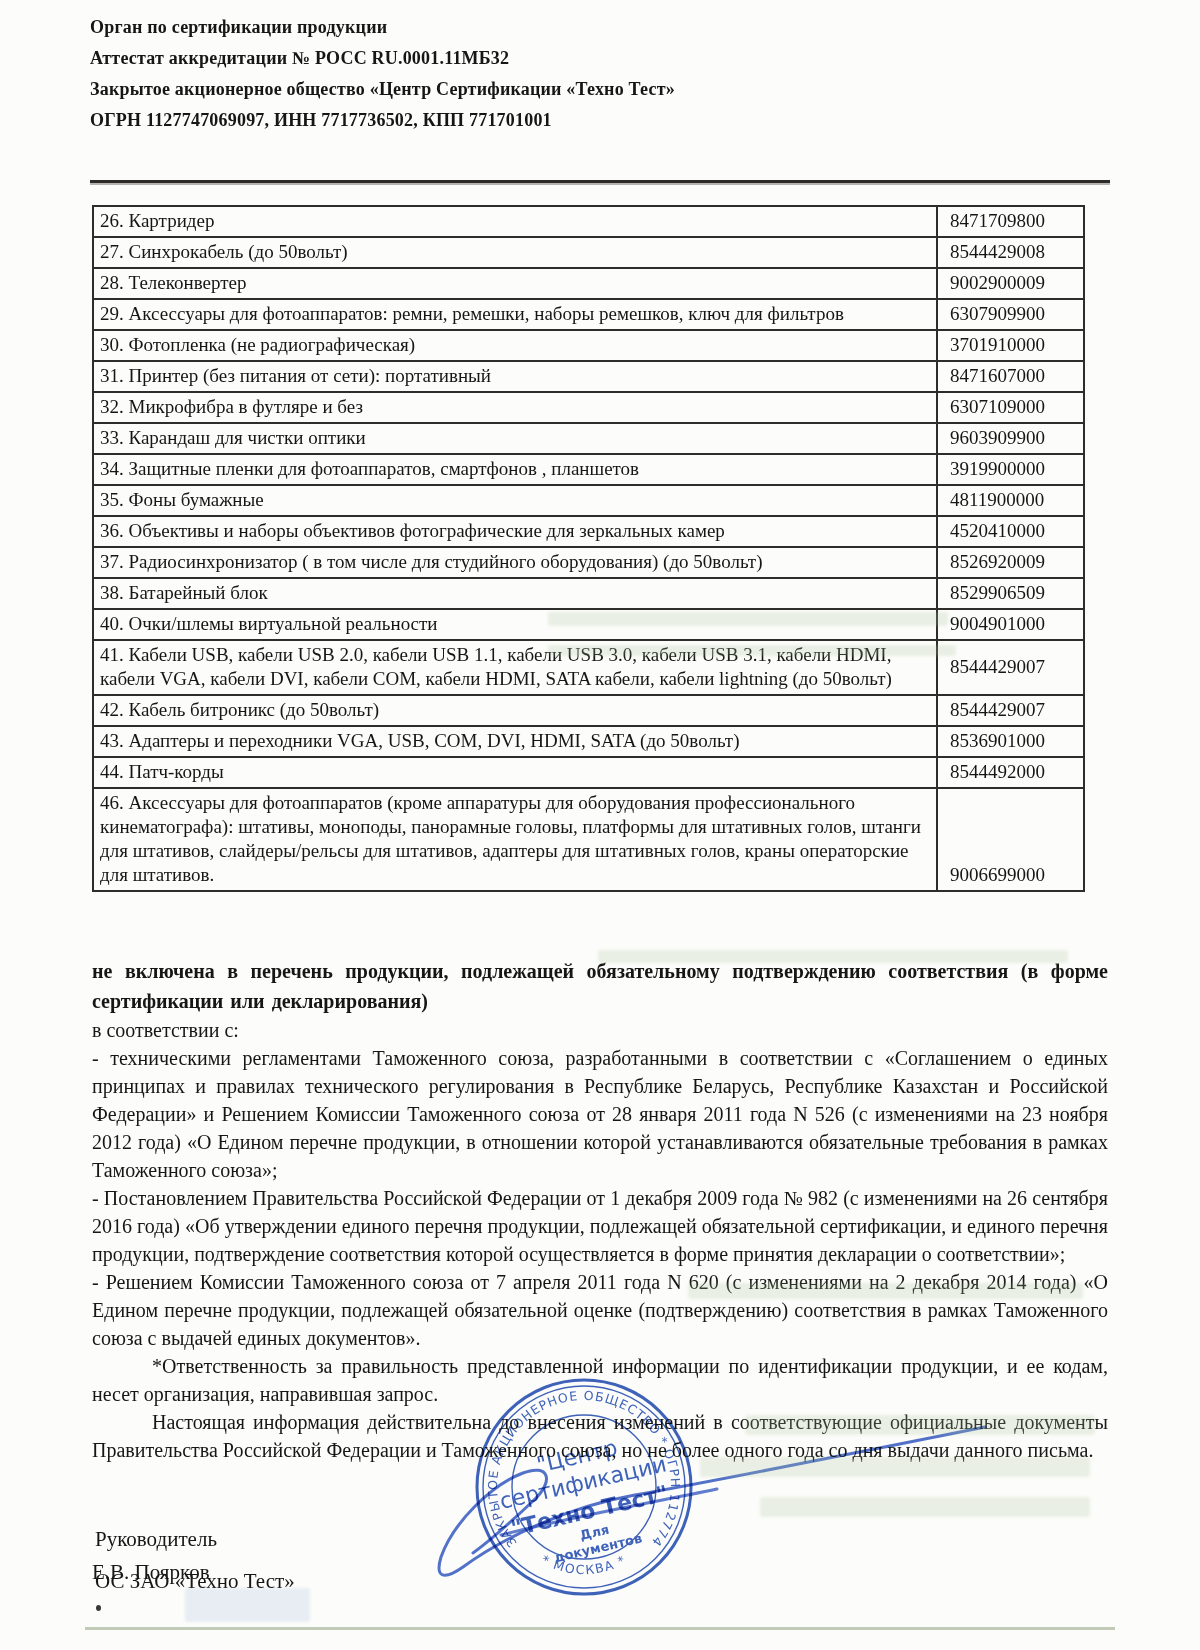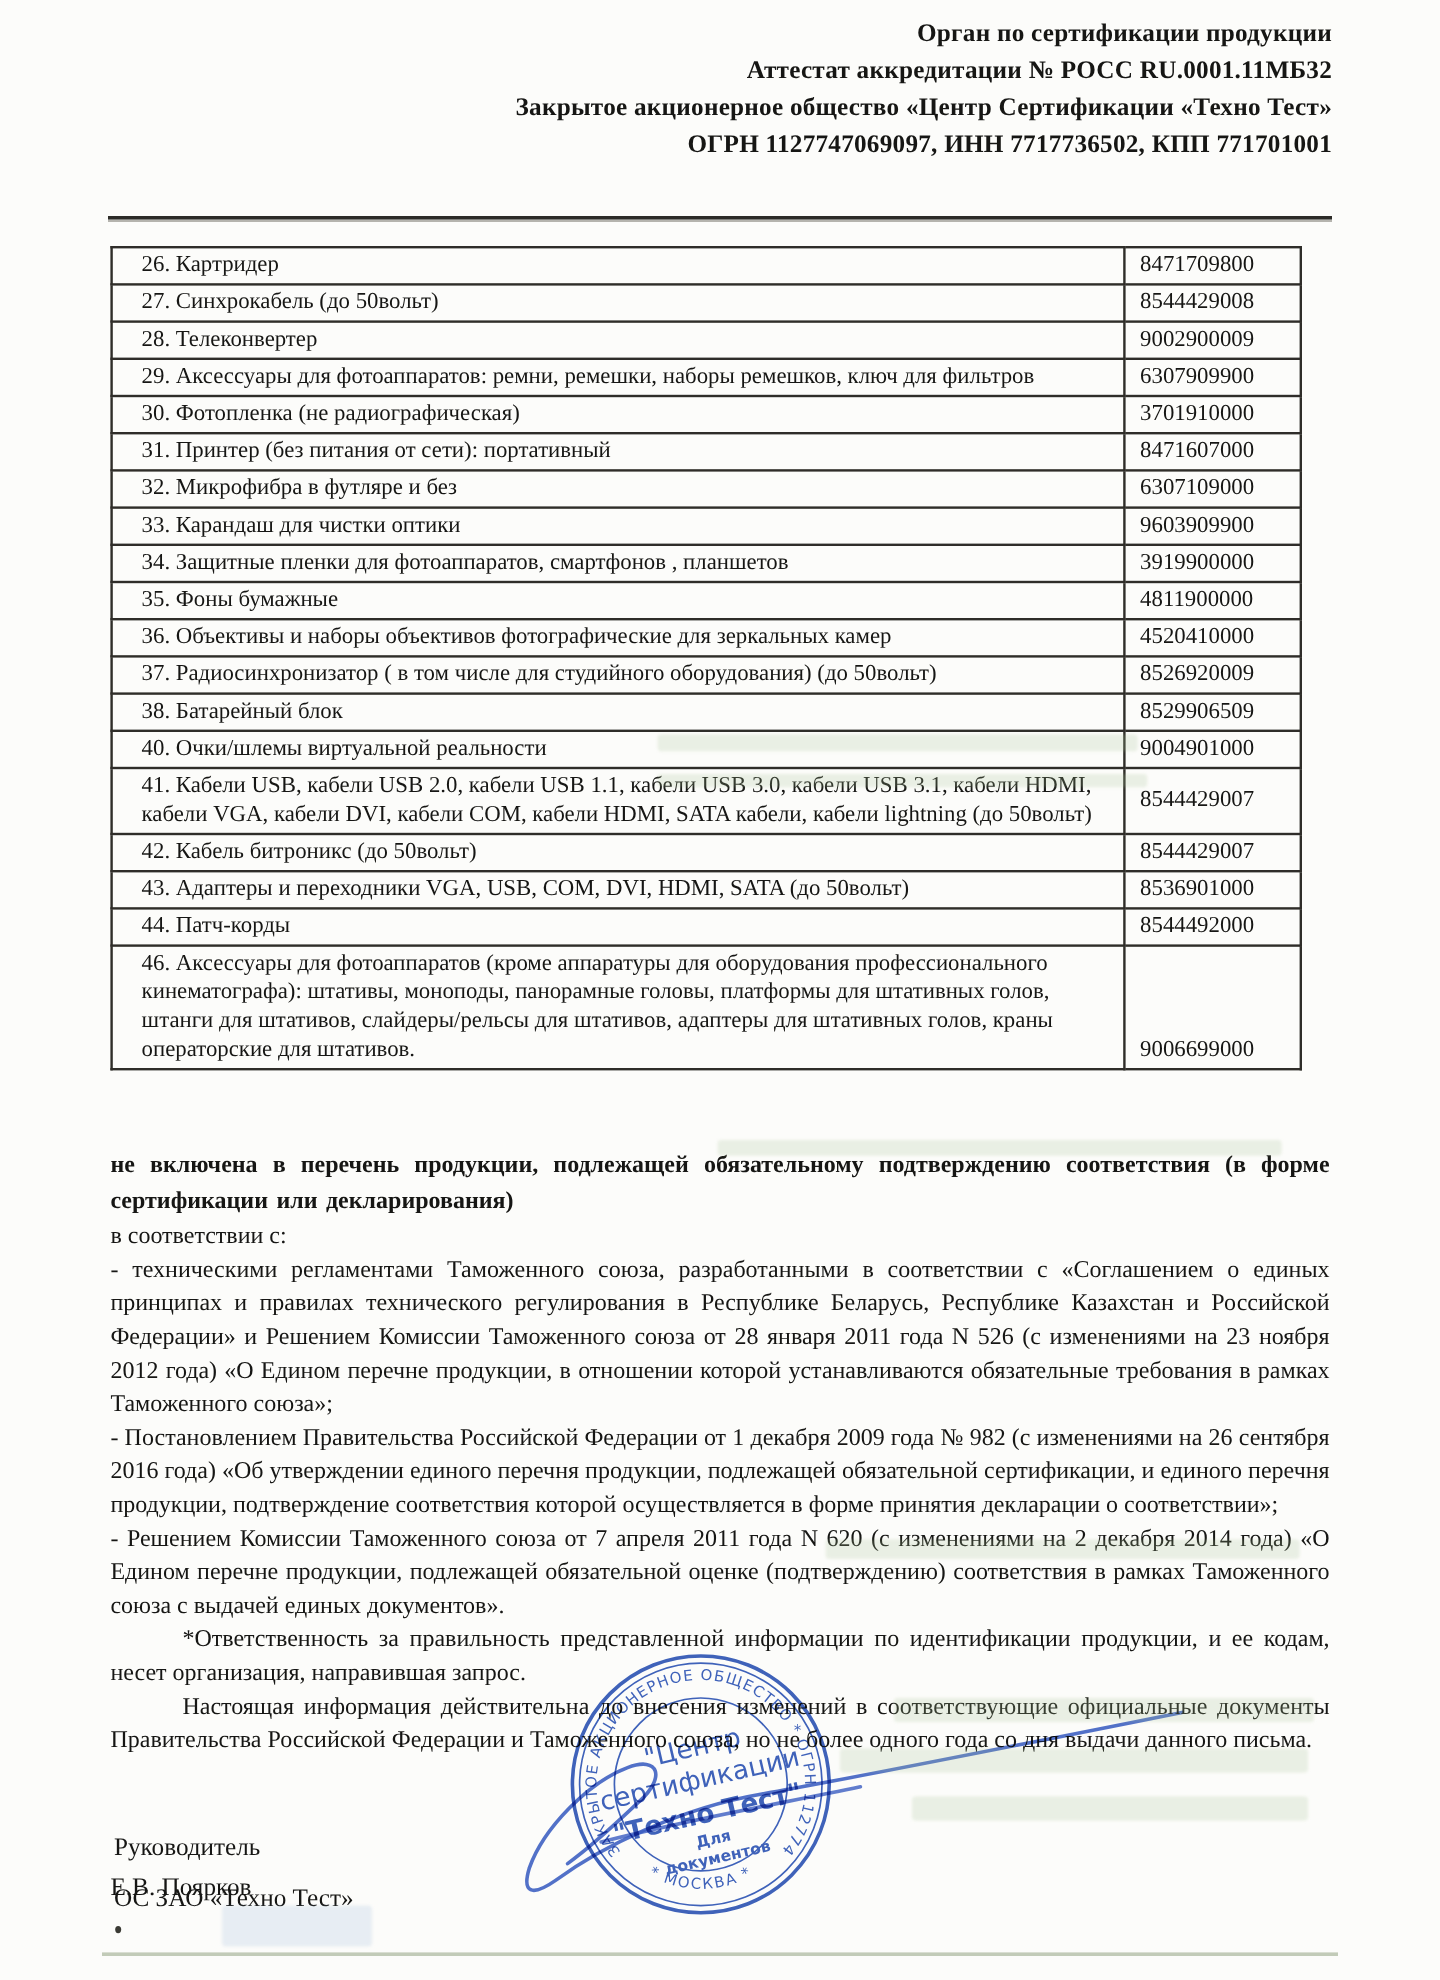--- a/index.html
+++ b/index.html
@@ -10,39 +10,39 @@
     width: 1200px; height: 1650px;
     background: #fcfcfa;
     font-family: "Liberation Serif", serif;
     color: #161614;
     overflow: hidden;
   }
 
   
   .letterhead {
     position: absolute; top: 12px; left: 90px; width: 1020px;
-    text-align: right; font-weight: bold;
-    font-size: 21px; line-height: 31px;
+    text-align: left; font-weight: bold;
+    font-size: 18px; line-height: 31px;
     letter-spacing: .2px;
   }
   .rule {
     position: absolute; top: 180px; left: 90px; width: 1020px; height: 0;
     border-top: 3px solid #2c2b27;
     box-shadow: 0 2px 0 rgba(95,93,82,.45);
   }
 
   
   table.doc-table {
     position: absolute; top: 205px; left: 92px; width: 993px;
     border-collapse: collapse;
     font-size: 19px;
   }
   .doc-table td {
     border: 2px solid #2f2d29;
-    padding: 2px 8px 3px 24px;
+    padding: 2px 8px 3px 6px;
     line-height: 24px;
     vertical-align: middle;
   }
   .doc-table td.item { width: 846px; }
   .doc-table td.code { width: 147px; padding-left: 12px; margin-left: 32px; }
   .doc-table td.code.bottom { vertical-align: bottom; }
 
   
   .bodytext {
     position: absolute; top: 956px; left: 92px; width: 1016px;

